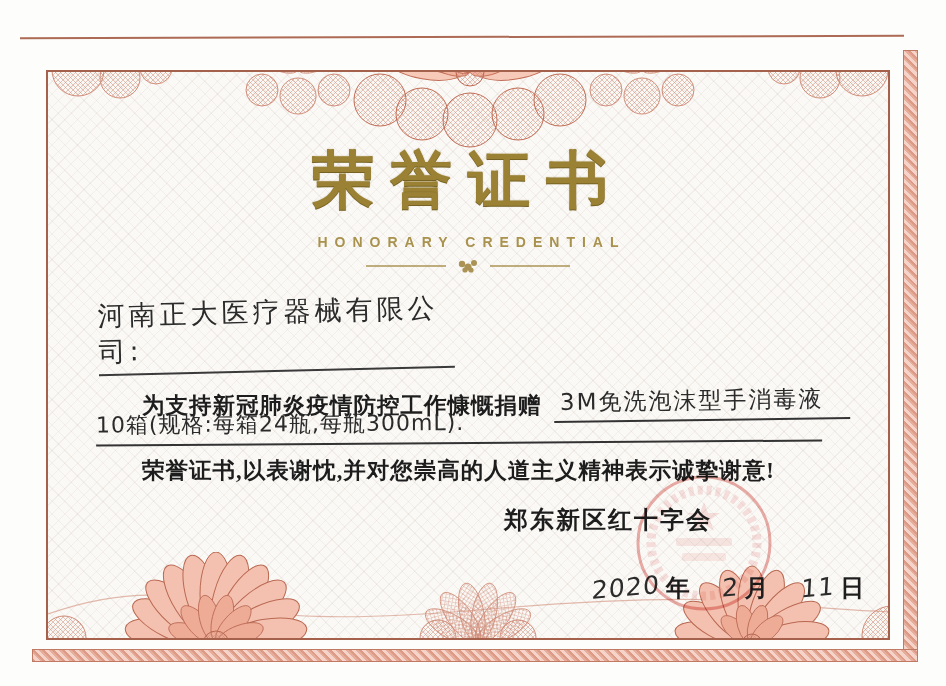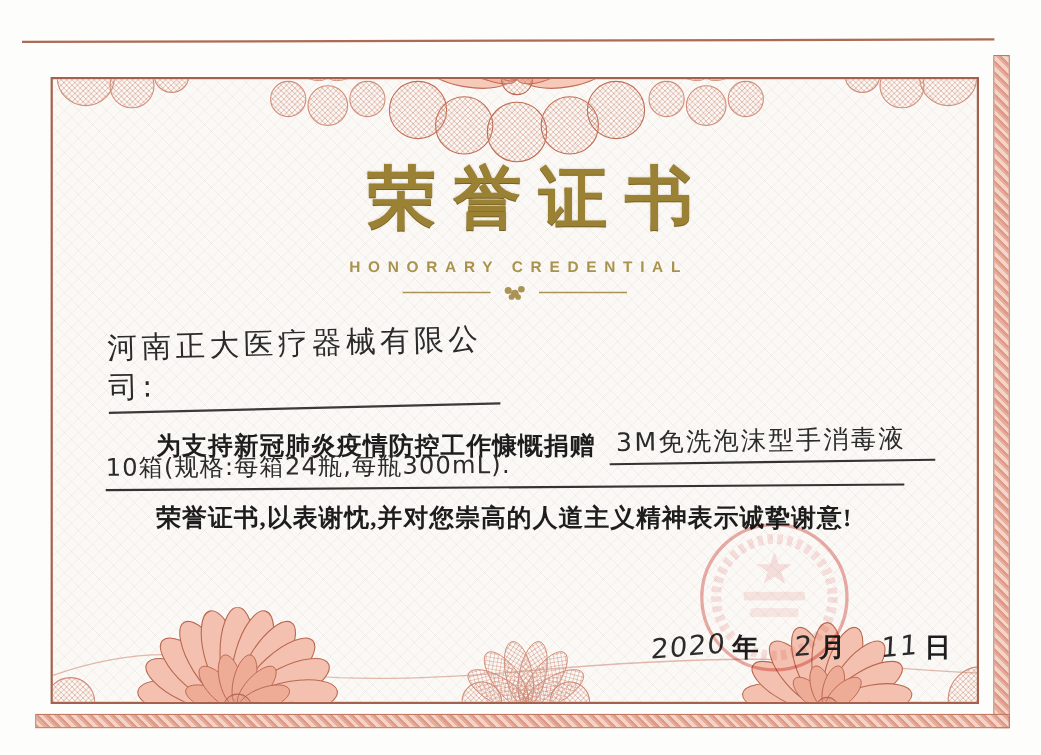--- a/index.html
+++ b/index.html
@@ -26,21 +26,20 @@
 
   .deco-top    { position:absolute; top:-2px; left:0; width:844px; height:95px; }
   .deco-bottom { position:absolute; bottom:-2px; left:0; width:844px; height:88px; }
 
   .title {
     position:absolute; top:74px; left:0; width:100%;
     text-align:center; font-size:62px; line-height:1.1; font-weight:900;
     font-family:"DejaVu Sans","Liberation Sans",sans-serif;
     color:#9a8133; letter-spacing:16px; padding-left:0;
     text-shadow:0 1px 0 #756224, 0 0 2px rgba(120,98,38,.35);
-    margin-left:22px;
   }
   .subtitle {
     position:absolute; top:162px; left:0; width:100%;
     text-align:center; font-size:14px; font-weight:700;
     font-family:"Liberation Sans","DejaVu Sans",sans-serif;
     color:#a8924d; letter-spacing:7px; padding-left:7px;
   }
   .divider { position:absolute; top:186px; left:0; width:100%; display:flex; justify-content:center; }
 
   .printed { font-family:"Liberation Serif","DejaVu Serif",serif; font-weight:700; color:#1d1d1d; }
@@ -366,20 +365,21 @@
     <div class="recipient hw">河南正大医疗器械有限公司:</div>
 
     <div class="donation-line">
       <span class="body-intro printed">为支持新冠肺炎疫情防控工作慷慨捐赠</span>
       <span class="donation-item hw">3M免洗泡沫型手消毒液</span>
     </div>
     <div class="donation-detail hw">10箱(规格:每箱24瓶,每瓶300mL).</div>
 
     <div class="thanks printed">荣誉证书,以表谢忱,并对您崇高的人道主义精神表示诚挚谢意!</div>
 
+    <div class="issuer printed">郑东新区红十字会</div>
 
     <div class="date-line">
       <span class="hw hw-num">2020</span>
       <span class="printed">年</span>
       <span class="gap-m"></span>
       <span class="hw hw-num">2</span>
       <span class="printed">月</span>
       <span class="gap-m"></span>
       <span class="hw hw-num">11</span>
       <span class="printed">日</span>

